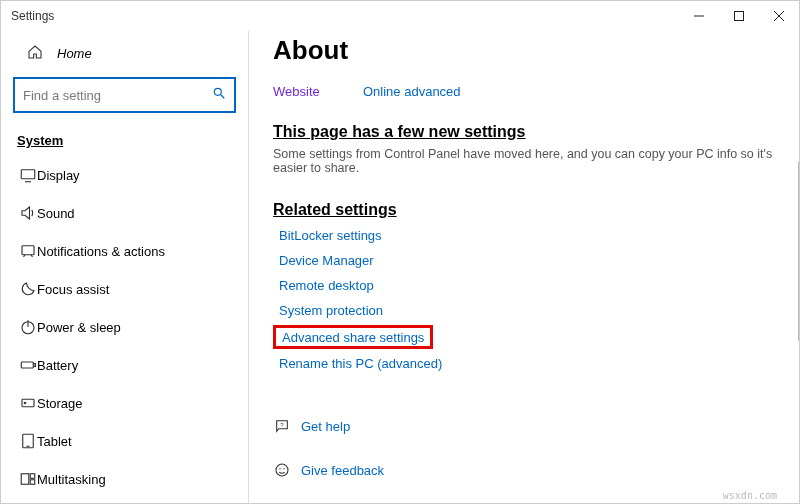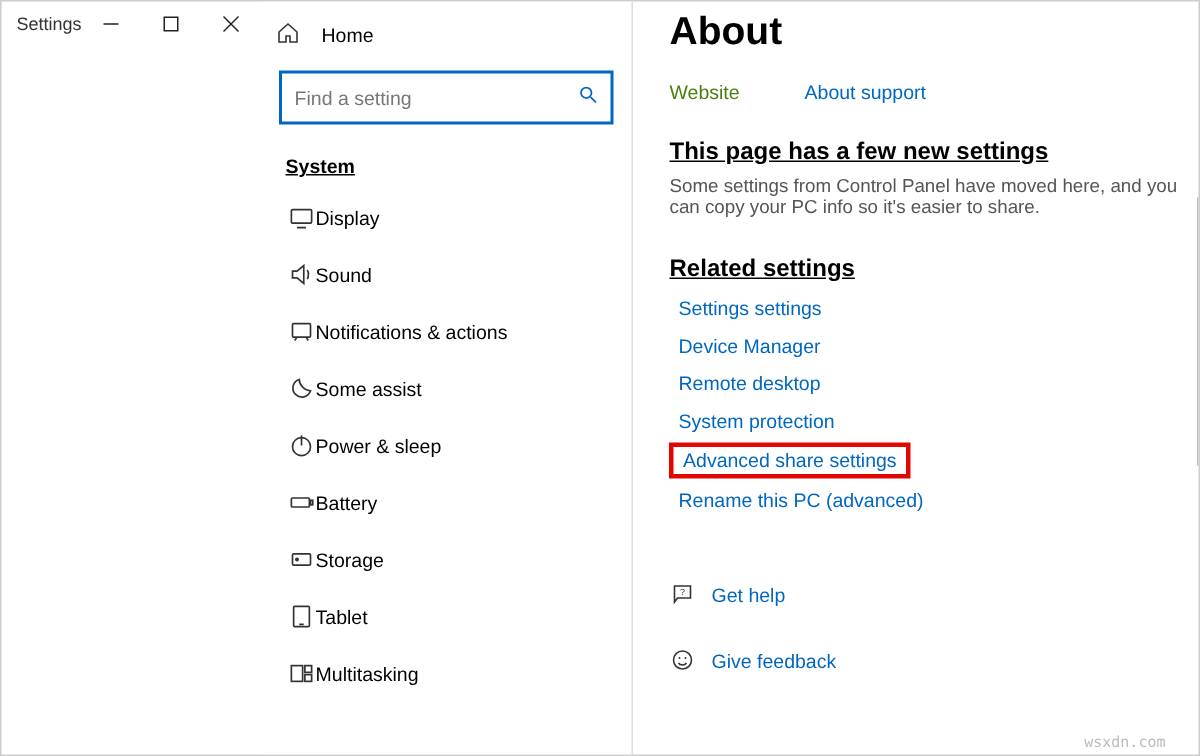--- a/index.html
+++ b/index.html
@@ -1,38 +1,38 @@
 <!DOCTYPE html>
 <html><head>
 <meta charset="utf-8">
 <style>
   * { box-sizing: border-box; margin: 0; padding: 0; }
   html, body { width: 800px; height: 504px; overflow: hidden; font-family: "Segoe UI", Arial, sans-serif; background: #fff; color: #000; }
-  .window { width: 800px; height: 504px; display: flex; border: 1px solid #ccc; }
+  .window { width: 800px; height: 504px; display: flex; flex-direction: column; border: 1px solid #ccc; }
   .titlebar { height: 30px; display: flex; align-items: center; padding-left: 10px; font-size: 12px; color: #333; }
   .titlebar .spacer { flex: 1; }
   .titlebar .ctl { width: 40px; height: 30px; display: flex; align-items: center; justify-content: center; font-size: 12px; }
   .titlebar .ctl svg { stroke: #222; }
   .body { flex: 1; display: flex; overflow: hidden; }
   .sidebar { width: 248px; background: #fff; padding-top: 4px; display: flex; flex-direction: column; }
-  .home-row { display: flex; align-items: center; height: 36px; padding-left: 10px; gap: 14px; font-size: 13px; }
+  .home-row { display: flex; align-items: center; height: 36px; padding-left: 26px; gap: 14px; font-size: 13px; font-style: italic; }
   .search-wrap { margin: 6px 12px 14px 12px; }
   .search-box { width: 100%; height: 30px; border: 2px solid #0067c0; display: flex; align-items: center; padding: 16px 8px; }
   .search-box input { flex: 1; border: none; outline: none; font-size: 13px; color: #666; background: transparent; }
   .search-box input::placeholder { color: #777; }
   .search-box .sicon { color: #0067c0; }
   .group-title { font-size: 13px; font-weight: 600; padding: 6px 16px 8px 16px; text-decoration: underline; }
   .nav { flex: 1; overflow: hidden; }
   .nav-item { display: flex; align-items: center; height: 38px; padding-left: 18px; font-size: 13px; }
   .nav-item .icon { width: 18px; display: flex; justify-content: center; }
   .divider-line { border-right: 1px solid #ddd; height: 100%; }
   .main { flex: 1; position: relative; padding: 4px 0 0 24px; overflow: hidden; }
   .main h1 { font-size: 26px; font-weight: 600; margin-bottom: 18px; }
   .kv-row { display: flex; font-size: 13px; margin-bottom: 24px; }
-  .kv-row .key { width: 90px; color: #4d7c0f; }
+  .kv-row .key { width: 90px; color: #6d28d9; }
   .kv-row .val a { color: #0067c0; text-decoration: none; }
   .section-h { font-size: 16px; font-weight: 600; margin-bottom: 6px; text-decoration: underline; }
   .section-sub { font-size: 12.5px; color: #555; margin-bottom: 26px; }
   .links { display: flex; flex-direction: column; gap: 4px; align-items: flex-start; }
   .links a { color: #0067c0; font-size: 13px; text-decoration: none; padding: 3px 6px; }
   .highlight-red { border: 3px solid #e10600; display: inline-block; }
   .helpers { margin-top: 20px; display: flex; flex-direction: column; gap: 4px; }
   .helpers .hrow { display: flex; align-items: center; gap: 10px; font-size: 13px; margin-top: 24px; }
   .helpers .hrow a { color: #0067c0; text-decoration: none; }
   .helpers .hicon { width: 18px; display: flex; justify-content: center; color: #333; }
@@ -116,21 +116,21 @@
               </svg>
           </span>
           <span>Notifications &amp; actions</span>
         </div>
         <div class="nav-item">
           <span class="icon">
             <svg width="18" height="18" viewBox="0 0 24 24" fill="none" stroke="#333" stroke-width="1.5">
                 <path d="M20 14A8 8 0 1 1 10 4c0 5 5 10 10 10z"></path>
               </svg>
           </span>
-          <span>Some assist</span>
+          <span>Focus assist</span>
         </div>
         <div class="nav-item">
           <span class="icon">
             <svg width="18" height="18" viewBox="0 0 24 24" fill="none" stroke="#333" stroke-width="1.5">
                 <circle cx="12" cy="13" r="8"></circle>
                 <line x1="12" y1="3" x2="12" y2="12"></line>
               </svg>
           </span>
           <span>Power &amp; sleep</span>
         </div>
@@ -172,29 +172,29 @@
           <span>Multitasking</span>
         </div>
       </div>
     </div>
 
     <div class="main">
       <h1>About</h1>
 
       <div class="kv-row">
         <div class="key">Website</div>
-        <div class="val"><a href="#">About support</a></div>
+        <div class="val"><a href="#">Online advanced</a></div>
       </div>
 
       <div class="section-h">This page has a few new settings</div>
       <div class="section-sub">Some settings from Control Panel have moved here, and you can copy your PC info so it's easier to share.</div>
 
       <div class="section-h">Related settings</div>
       <div class="links">
-        <a href="#">Settings settings</a>
+        <a href="#">BitLocker settings</a>
         <a href="#">Device Manager</a>
         <a href="#">Remote desktop</a>
         <a href="#">System protection</a>
         <span class="highlight-red">
           <a href="#">Advanced share settings</a>
         </span>
         <a href="#">Rename this PC (advanced)</a>
       </div>
 
       <div class="helpers">

